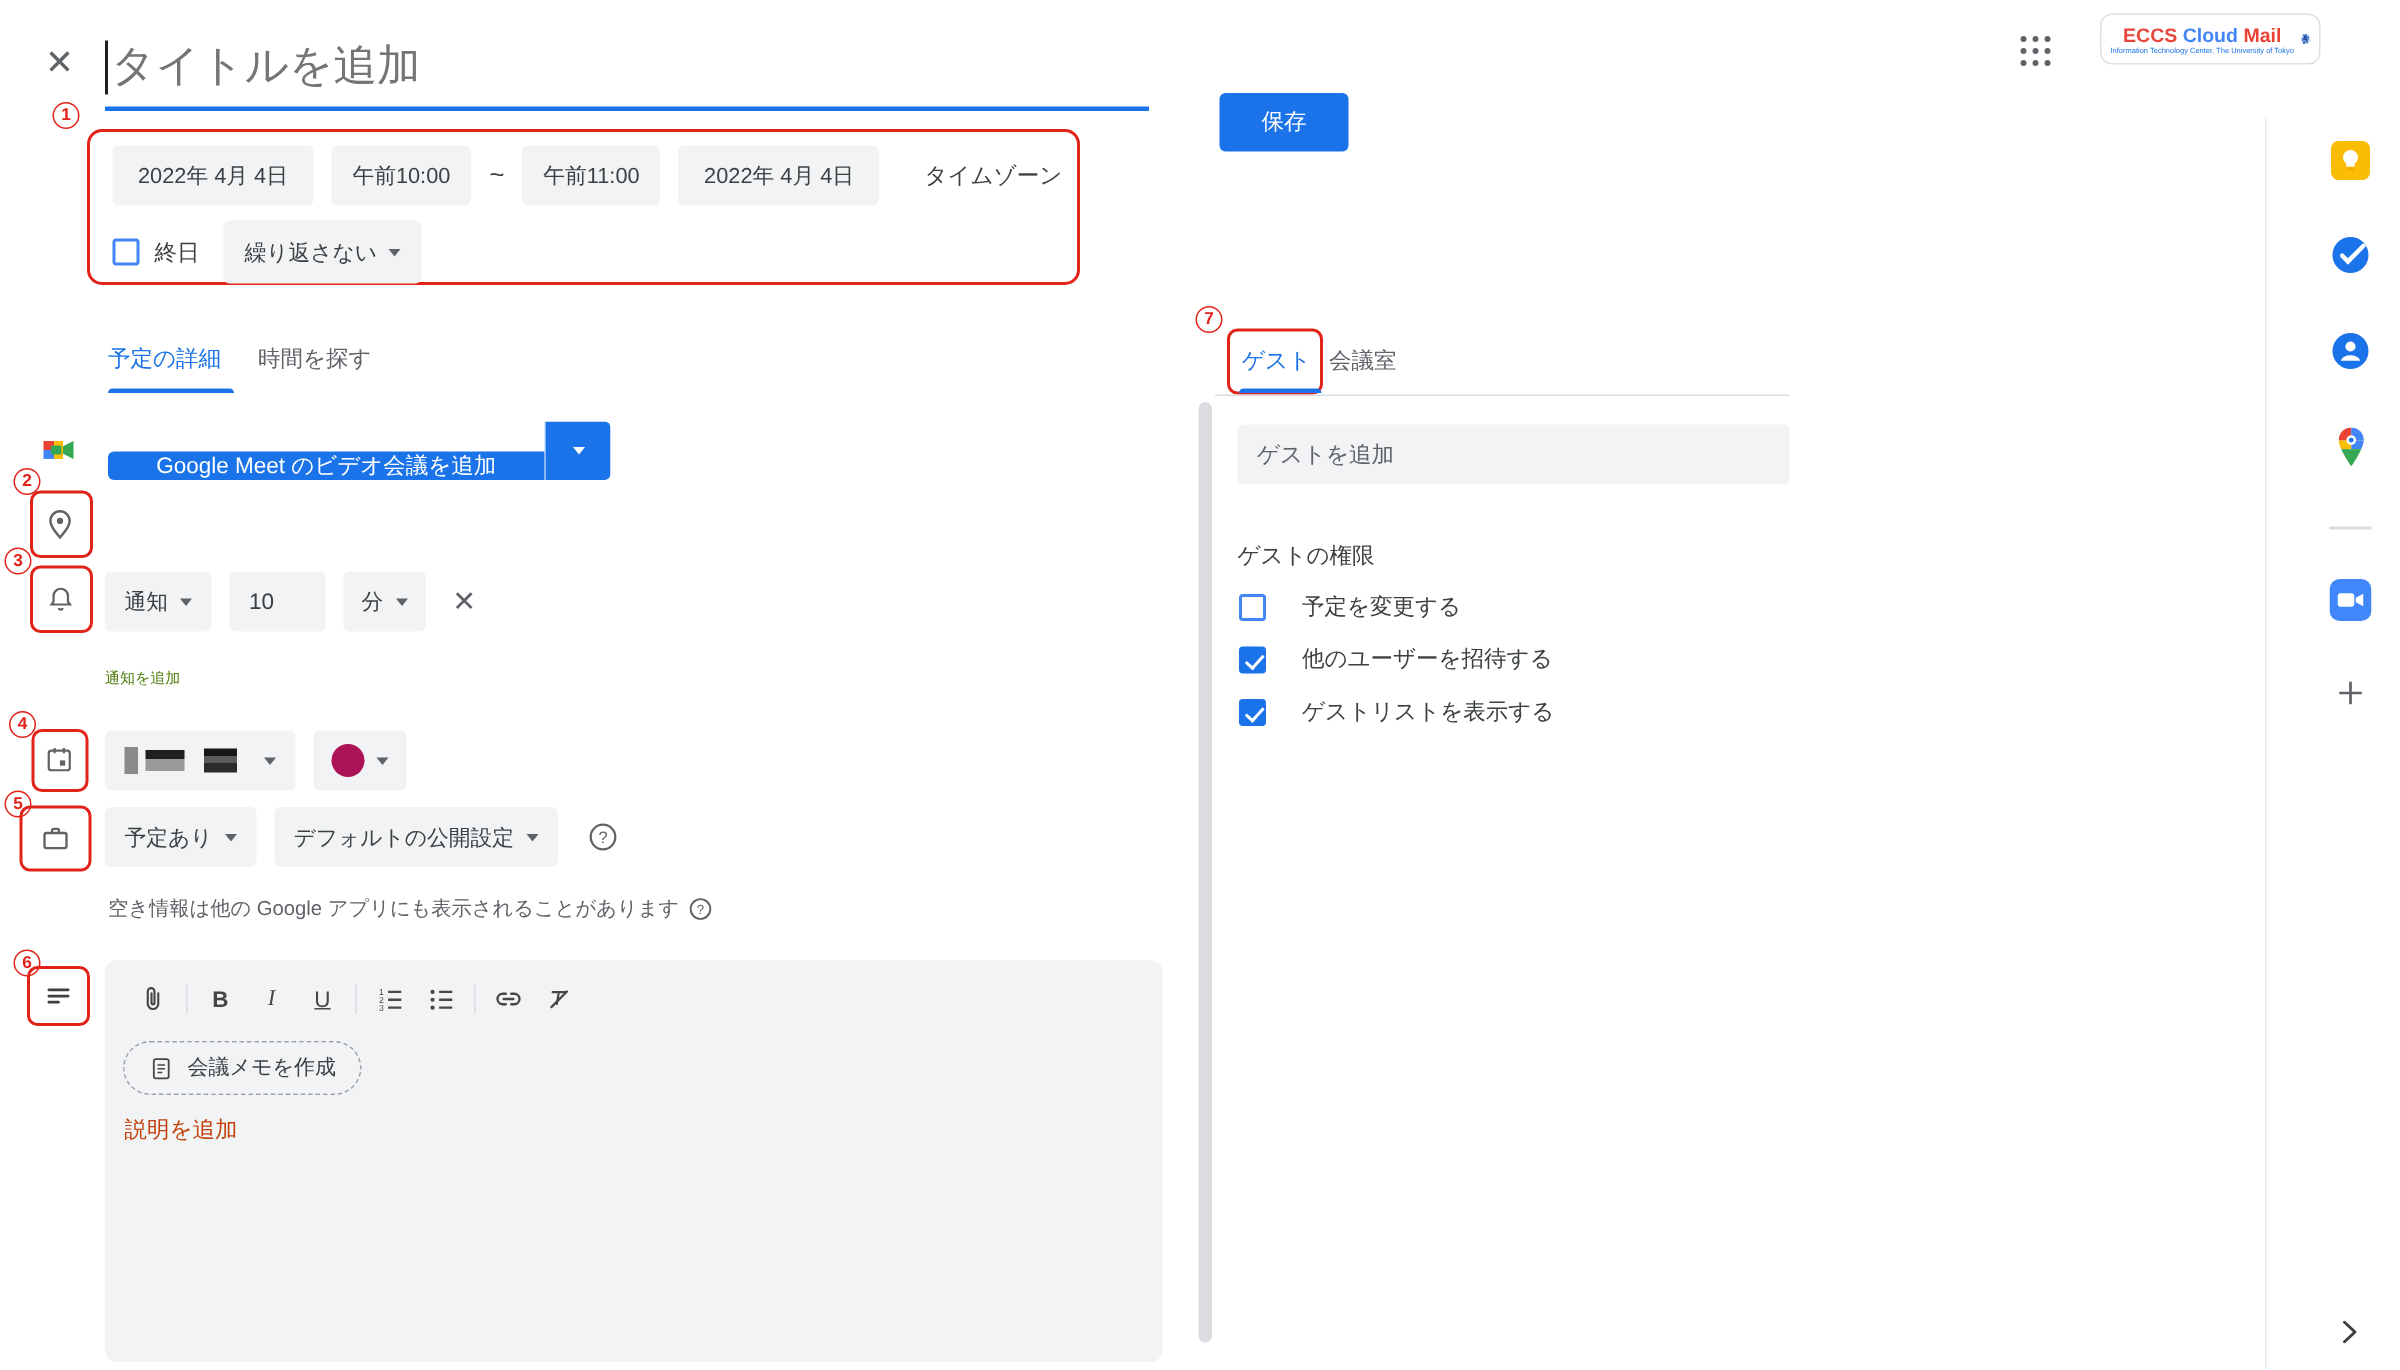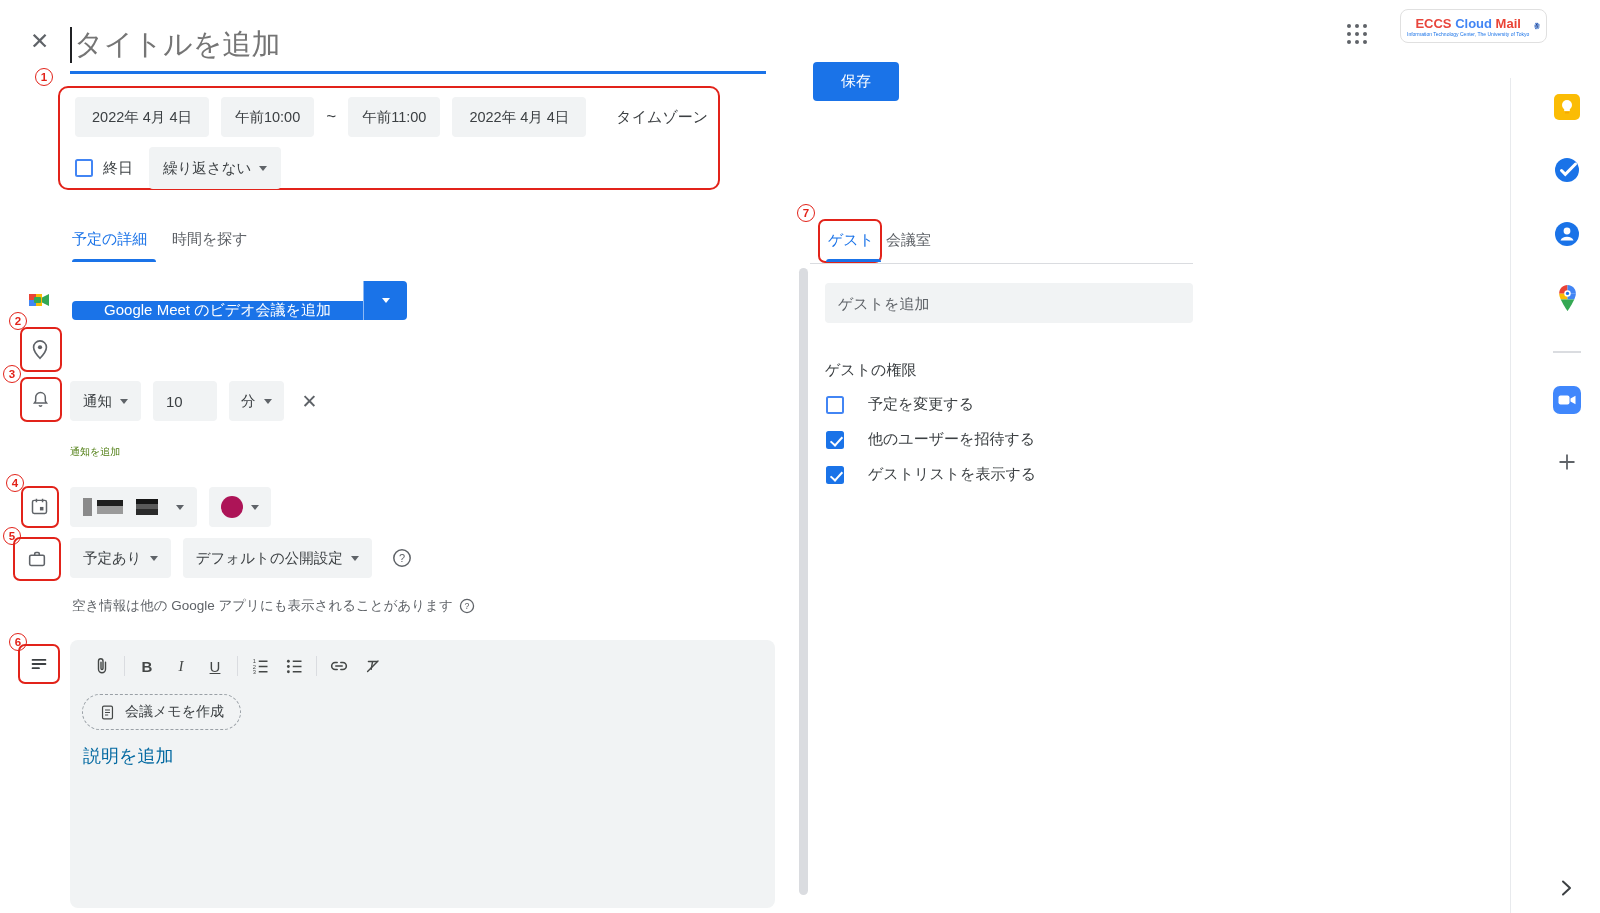--- a/index.html
+++ b/index.html
@@ -273,21 +273,21 @@
     </div>
 
     <div style="position:absolute;left:12px;top:54px;height:36px;border:1.6px dashed #9aa0a6;border-radius:18px;
          display:flex;align-items:center;padding:0 16px;gap:9px;cursor:pointer;">
       <svg width="17" height="17" viewBox="0 0 24 24">
         <rect x="5" y="3" width="14" height="18" rx="2" fill="none" stroke="#444746" stroke-width="1.7"></rect>
         <path d="M8.5 8.5h7M8.5 12h7M8.5 15.5h4.5" stroke="#444746" stroke-width="1.5"></path>
       </svg>
       <span style="font-size:14px;color:#3c4043;">会議メモを作成</span>
     </div>
-    <div style="position:absolute;left:13px;top:104px;font-size:18px;color:#0369a1;">説明を追加</div>
+    <div style="position:absolute;left:13px;top:104px;font-size:15px;color:#c2410c;">説明を追加</div>
   </div>
 
   <div class="abs" style="left:799px;top:268px;width:9px;height:627px;background:#dadce0;border-radius:5px;"></div>
 
   <div class="abs numc" style="left:797px;top:204px;">7</div>
   <div class="abs redbox" style="left:818px;top:219px;width:64px;height:44px;"></div>
 
   <div class="abs tab active" style="left:828px;top:231px;">ゲスト</div>
   <div class="abs tabline" style="left:826px;top:259px;width:55px;"></div>
   <div class="abs tab idle" style="left:886px;top:231px;">会議室</div>

